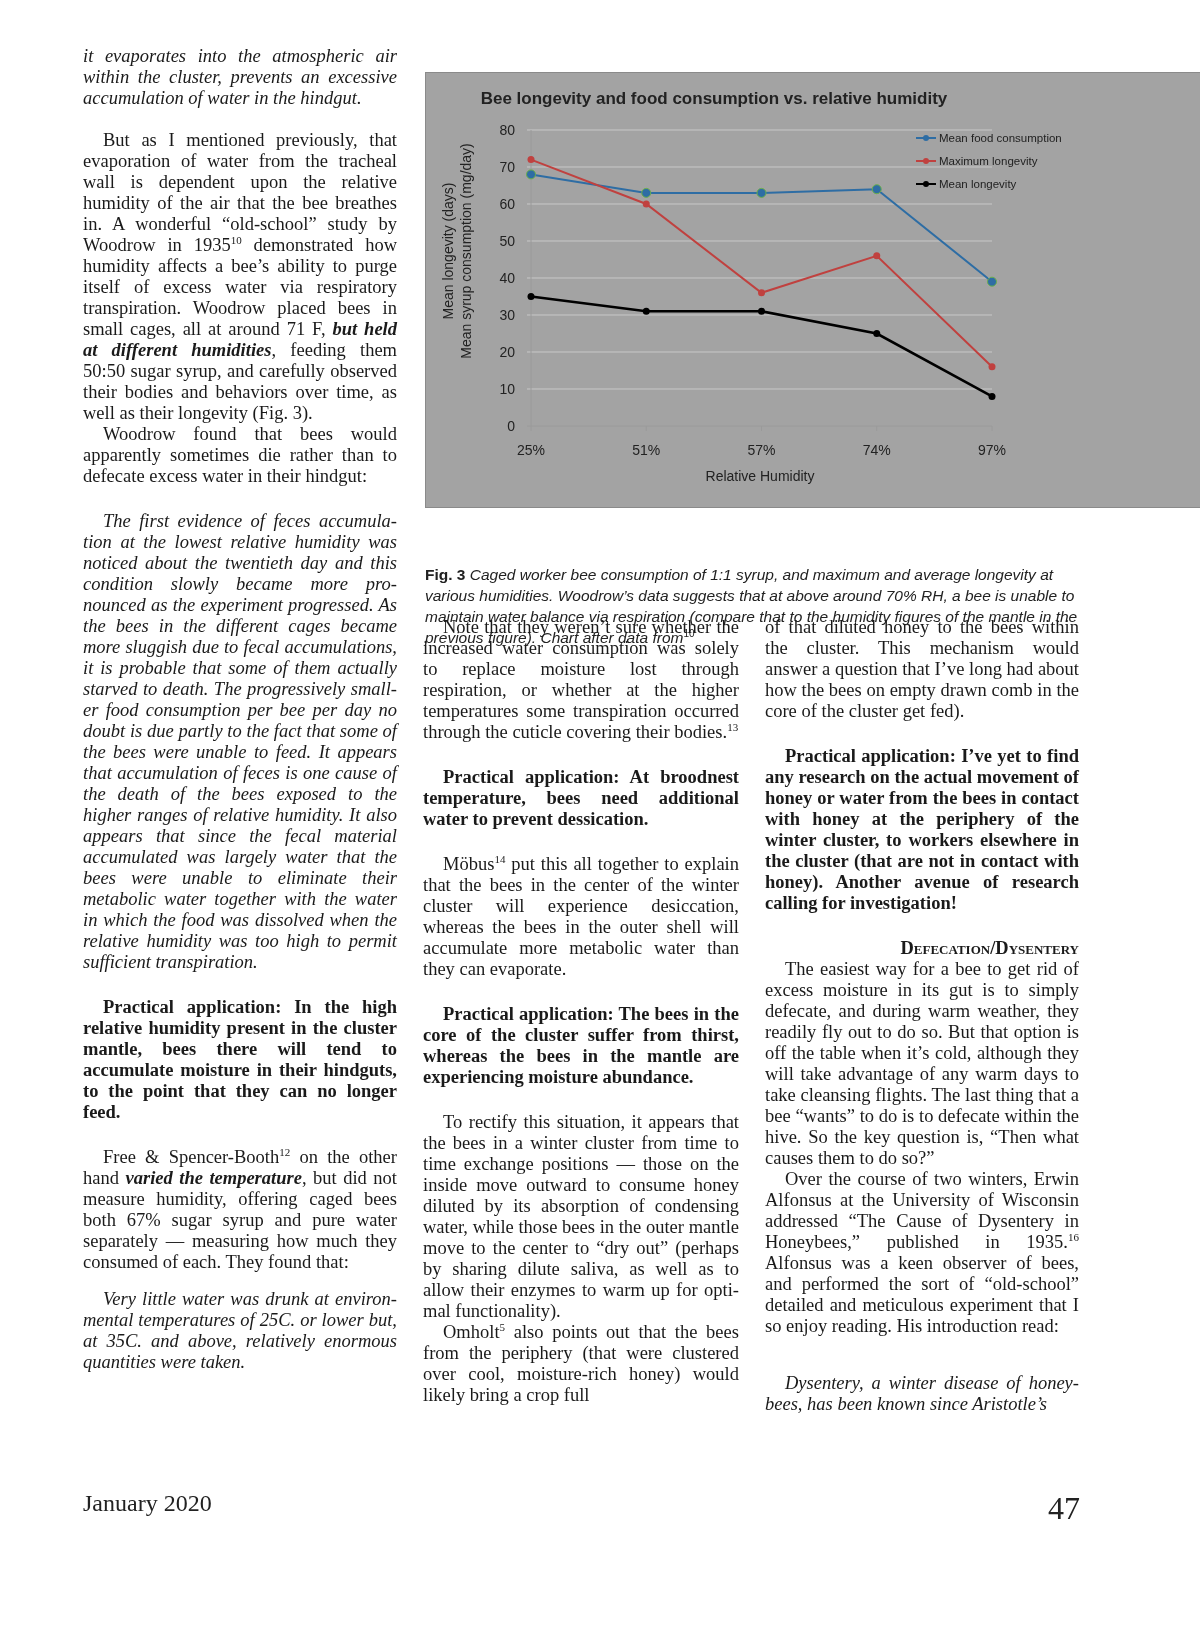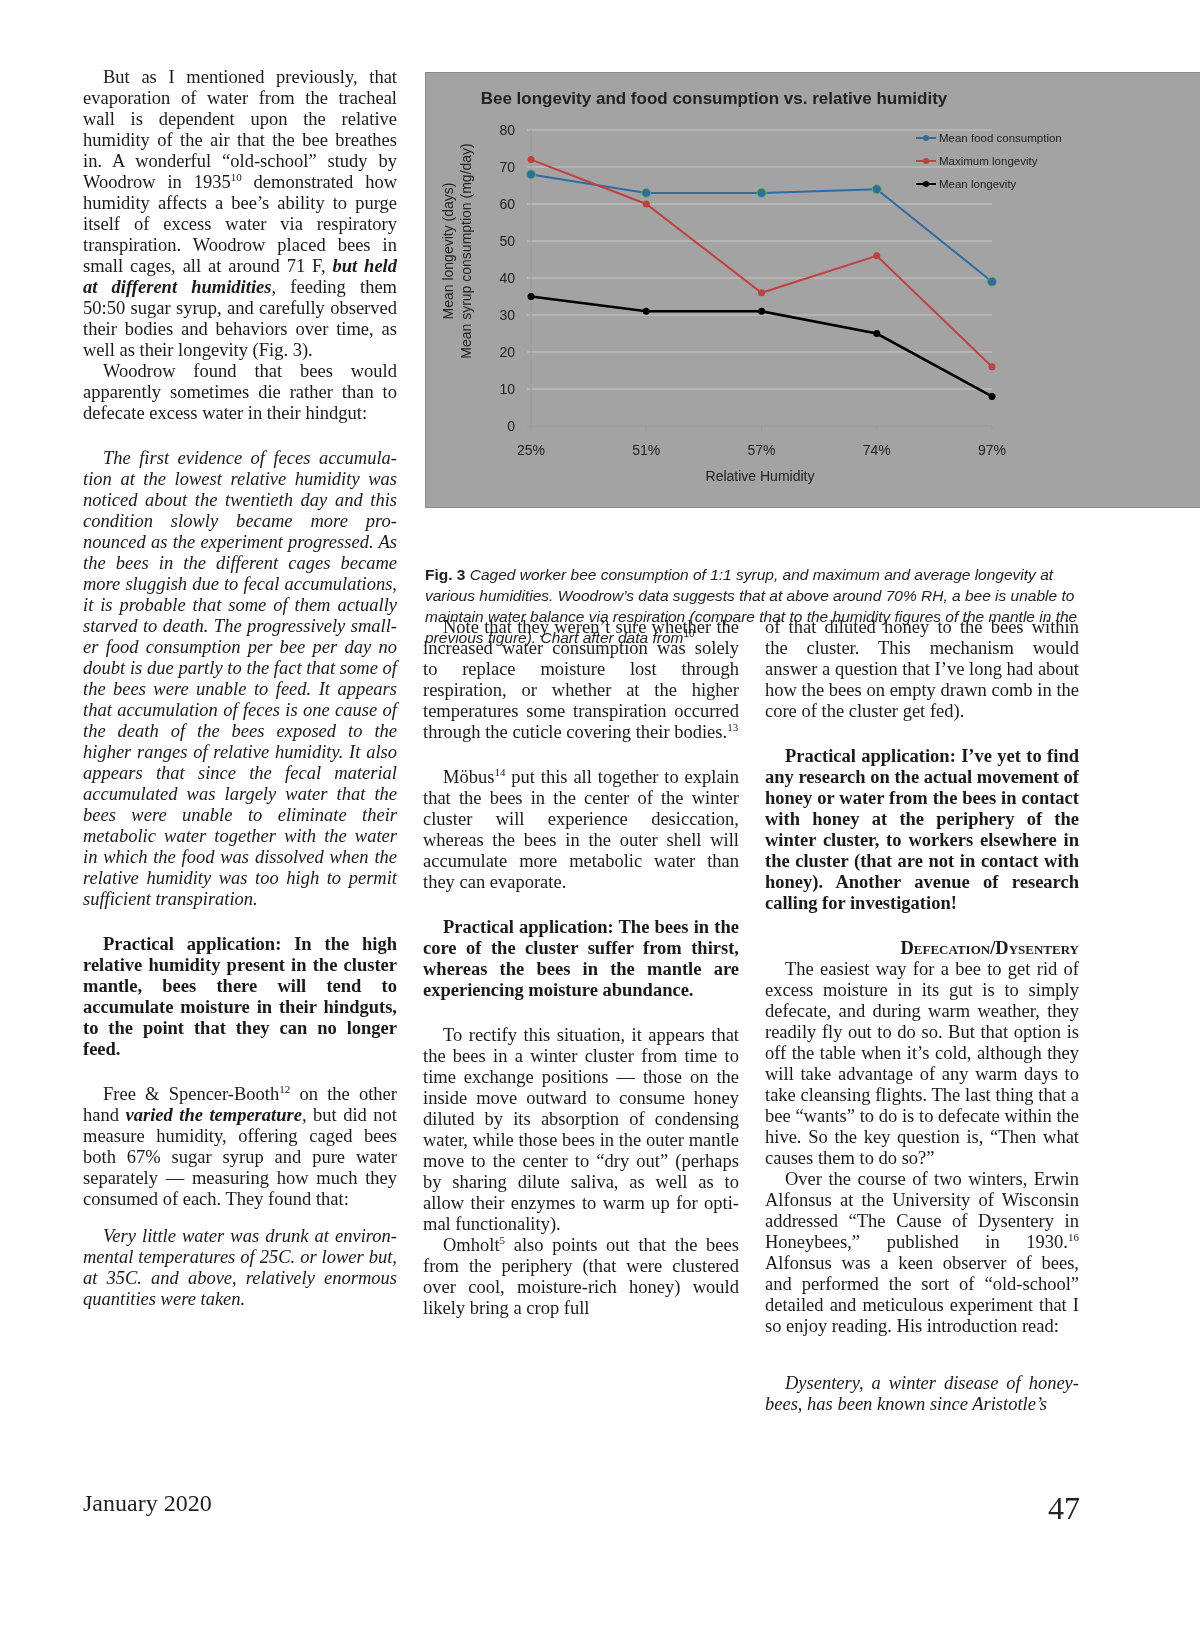--- a/index.html
+++ b/index.html
@@ -28,20 +28,21 @@
   #caption .captext { font-style: italic; }
   #caption sup { font-size: 10px; line-height: 0; vertical-align: 6px; font-style: normal; }
 
   #footer-left { position: absolute; left: 83px; top: 1490px; font-family: "Liberation Serif", "DejaVu Serif", serif; font-size: 24px; color: #222; }
   #footer-right { position: absolute; right: 120px; top: 1490px; font-family: "Liberation Serif", "DejaVu Serif", serif; font-size: 32px; color: #222; }
 </style>
 </head>
 <body>
 
 <div id="col1" class="col">
+  <p class="it">it evaporates into the atmospheric air within the cluster, prevents an excessive accumulation of water in the hindgut.</p>
   <p class="indent gap"><span>But as I mentioned previously, that evaporation of water from the tracheal wall is dependent upon the relative humidity of the air that the bee breathes in. A wonderful “old-school” study by Woodrow in 1935</span><sup>10</sup><span> demonstrated how humidity affects a bee’s ability to purge itself of excess water via respiratory transpiration. Woodrow placed bees in small cages, all at around 71 F, </span><b><i>but held at different humidities</i></b><span>, feeding them 50:50 sugar syrup, and carefully observed their bodies and behaviors over time, as well as their longevity (Fig. 3).</span></p>
   <p class="indent">Woodrow found that bees would apparently sometimes die rather than to defecate excess water in their hindgut:</p>
   <p class="indent gap it" style="margin-top:24px">The first evidence of feces accumula­tion at the lowest relative humidity was noticed about the twentieth day and this condition slowly became more pro­nounced as the experiment progressed. As the bees in the different cages became more sluggish due to fecal accumulations, it is probable that some of them actually starved to death. The progressively small­er food consumption per bee per day no doubt is due partly to the fact that some of the bees were unable to feed. It appears that accumulation of feces is one cause of the death of the bees exposed to the higher ranges of relative humidity. It also ap­pears that since the fecal material accu­mulated was largely water that the bees were unable to eliminate their metabolic water together with the water in which the food was dissolved when the relative humidity was too high to permit suffi­cient transpiration.</p>
   <p class="indent gap bold" style="margin-top:24px">Practical application: In the high relative humidity present in the cluster mantle, bees there will tend to accumulate moisture in their hindguts, to the point that they can no longer feed.</p>
   <p class="indent gap" style="margin-top:24px"><span>Free &amp; Spencer-Booth</span><sup>12</sup><span> on the other hand </span><b><i>varied the temperature</i></b><span>, but did not measure humidity, offering caged bees both 67% sugar syrup and pure water separately — measuring how much they consumed of each. They found that:</span></p>
   <p class="indent gap it" style="margin-top:16px">Very little water was drunk at environ­mental temperatures of 25C. or lower but, at 35C. and above, relatively enormous quantities were taken.</p>
 </div>
 
 <div id="figure">
   <svg width="656" height="436" viewBox="0 0 656 436">
@@ -131,29 +132,30 @@
       </g>
   </svg>
 </div>
 
 <div id="caption">
   <span class="figlabel">Fig. 3</span><span class="captext"> Caged worker bee consumption of 1:1 syrup, and maximum and average lon­gevity at various humidities. Woodrow’s data suggests that at above around 70% RH, a bee is unable to maintain water balance via respiration (compare that to the humid­ity figures of the mantle in the previous figure). Chart after data from</span><sup>10</sup>
 </div>
 
 <div id="col2" class="col">
   <p class="indent"><span>Note that they weren’t sure wheth­er the increased water consumption was solely to replace moisture lost through respiration, or whether at the higher temperatures some transpira­tion occurred through the cuticle cov­ering their bodies.</span><sup>13</sup></p>
+  <p class="indent gap bold" style="margin-top:24px">Practical application: At broodnest temperature, bees need additional water to prevent dessication.</p>
   <p class="indent gap" style="margin-top:24px"><span>Möbus</span><sup>14</sup><span> put this all together to ex­plain that the bees in the center of the winter cluster will experience desic­cation, whereas the bees in the outer shell will accumulate more metabolic water than they can evaporate.</span></p>
   <p class="indent gap bold" style="margin-top:24px">Practical application: The bees in the core of the cluster suffer from thirst, whereas the bees in the man­tle are experiencing moisture abun­dance.</p>
   <p class="indent gap" style="margin-top:24px">To rectify this situation, it appears that the bees in a winter cluster from time to time exchange positions — those on the inside move outward to consume honey diluted by its absorp­tion of condensing water, while those bees in the outer mantle move to the center to “dry out” (perhaps by shar­ing dilute saliva, as well as to allow their enzymes to warm up for opti­mal functionality).</p>
   <p class="indent"><span>Omholt</span><sup>5</sup><span> also points out that the bees from the periphery (that were clustered over cool, moisture-rich honey) would likely bring a crop full</span></p>
 </div>
 
 <div id="col3" class="col">
   <p>of that diluted honey to the bees with­in the cluster. This mechanism would answer a question that I’ve long had about how the bees on empty drawn comb in the core of the cluster get fed).</p>
   <p class="indent gap bold" style="margin-top:24px">Practical application: I’ve yet to find any research on the actual movement of honey or water from the bees in contact with honey at the periphery of the winter cluster, to workers elsewhere in the cluster (that are not in contact with honey). Another avenue of research calling for investigation!</p>
   <p class="smallcaps" style="margin-top:24px;text-align:right">Defecation/Dysentery</p>
   <p class="indent">The easiest way for a bee to get rid of excess moisture in its gut is to simply defecate, and during warm weather, they readily fly out to do so. But that option is off the table when it’s cold, although they will take ad­vantage of any warm days to take cleansing flights. The last thing that a bee “wants” to do is to defecate within the hive. So the key question is, “Then what causes them to do so?”</p>
-  <p class="indent"><span>Over the course of two winters, Erwin Alfonsus at the University of Wisconsin addressed “The Cause of Dysentery in Honeybees,” published in 1930.</span><sup>16</sup><span> Alfonsus was a keen observ­er of bees, and performed the sort of “old-school” detailed and meticulous experiment that I so enjoy reading. His introduction read:</span></p>
+  <p class="indent"><span>Over the course of two winters, Erwin Alfonsus at the University of Wisconsin addressed “The Cause of Dysentery in Honeybees,” published in 1935.</span><sup>16</sup><span> Alfonsus was a keen observ­er of bees, and performed the sort of “old-school” detailed and meticulous experiment that I so enjoy reading. His introduction read:</span></p>
   <p class="indent it" style="margin-top:36px">Dysentery, a winter disease of honey­bees, has been known since Aristotle’s</p>
 </div>
 
 <div id="footer-left">January 2020</div>
 <div id="footer-right">47</div>
 
 </body></html>

